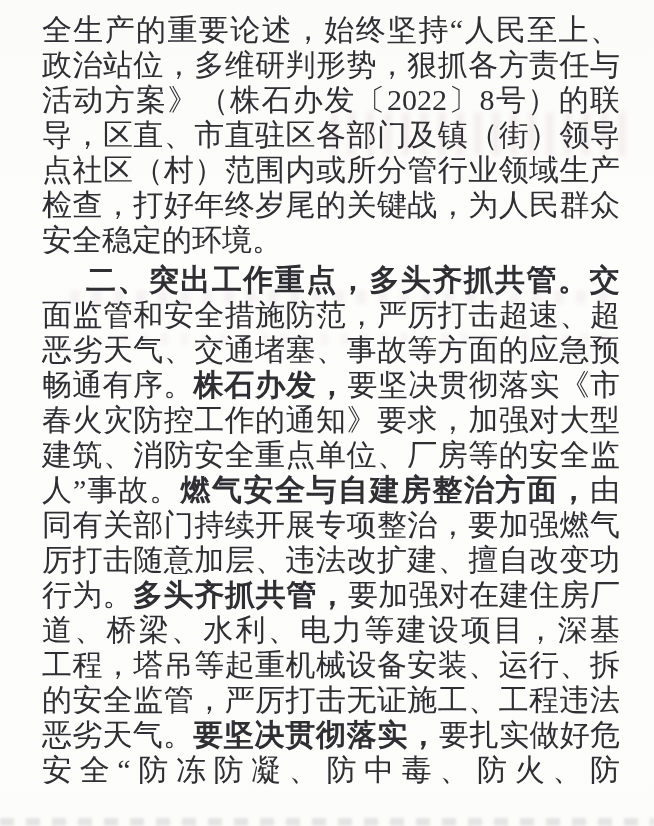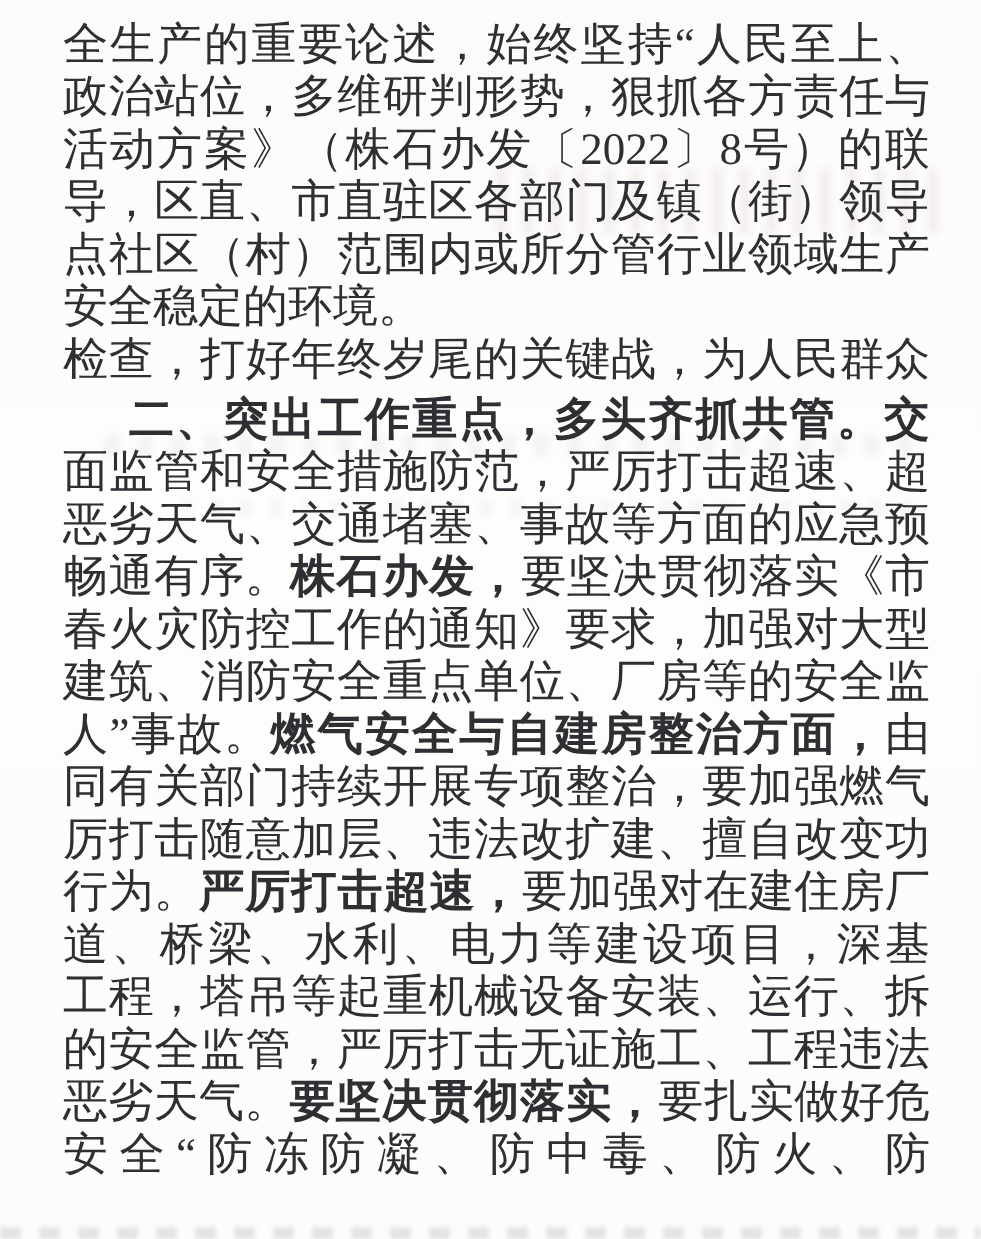--- a/index.html
+++ b/index.html
@@ -84,34 +84,34 @@
   <div class="artifact a2"></div>
   <div class="artifact a4"></div>
   <div class="artifact a3"></div>
   <div class="textblock">
       <div class="para1">
         <div class="line fill"><span class="seg">全生产的重要论述，始终坚持“人民至上、生命至上”。提高</span></div>
         <div class="line fill"><span class="seg">政治站位，多维研判形势，狠抓各方责任与各项措施落实，2023</span></div>
         <div class="line fill"><span class="seg">活动方案》（株石办发〔2022〕8号）的联点分工，所有联点县级领</span></div>
         <div class="line fill"><span class="seg">导，区直、市直驻区各部门及镇（街）领导班子成员到各自联</span></div>
         <div class="line fill"><span class="seg">点社区（村）范围内或所分管行业领域生产经营单位开展带队</span></div>
+        <div class="line fill"><span class="seg">检查，打好年终岁尾的关键战，为人民群众欢度“两节”营造</span></div>
         <div class="line"><span class="seg">安全稳定的环境。</span></div>
-        <div class="line fill"><span class="seg">检查，打好年终岁尾的关键战，为人民群众欢度“两节”营造</span></div>
       </div>
       <div class="para2">
         <div class="line fill indent"><span class="seg bold">二、突出工作重点，多头齐抓共管。</span><span class="seg bold">交通方面，</span><span class="seg">要加强路</span></div>
         <div class="line fill"><span class="seg">面监管和安全措施防范，严厉打击超速、超载、超限，完善对</span></div>
         <div class="line fill"><span class="seg">恶劣天气、交通堵塞、事故等方面的应急预案，确保辖区道路</span></div>
         <div class="line fill"><span class="seg">畅通有序。</span><span class="seg bold">株石办发，</span><span class="seg">要坚决贯彻落实《市安委会关于加强冬</span></div>
         <div class="line fill"><span class="seg">春火灾防控工作的通知》要求，加强对大型商业综合体、高层</span></div>
         <div class="line fill"><span class="seg">建筑、消防安全重点单位、厂房等的安全监管，严防“小火亡</span></div>
         <div class="line fill"><span class="seg">人”事故。</span><span class="seg bold">燃气安全与自建房整治方面，</span><span class="seg">由区住建局牵头，会</span></div>
         <div class="line fill"><span class="seg">同有关部门持续开展专项整治，要加强燃气安全执法检查，严</span></div>
         <div class="line fill"><span class="seg">厉打击随意加层、违法改扩建、擅自改变功能结构布局等违法</span></div>
-        <div class="line fill"><span class="seg">行为。</span><span class="seg bold">严厉打击超速，</span><span class="seg">要加强对在建住房厂房、市政工程、隧</span></div>
+        <div class="line fill"><span class="seg">行为。</span><span class="seg bold">多头齐抓共管，</span><span class="seg">要加强对在建住房厂房、市政工程、隧</span></div>
         <div class="line fill"><span class="seg">道、桥梁、水利、电力等建设项目，深基坑、高大支模等危大</span></div>
         <div class="line fill"><span class="seg">工程，塔吊等起重机械设备安装、运行、拆卸等关键施工环节</span></div>
         <div class="line fill"><span class="seg">的安全监管，严厉打击无证施工、工程违法分包转包和资质挂</span></div>
         <div class="line fill"><span class="seg">恶劣天气。</span><span class="seg bold">要坚决贯彻落实，</span><span class="seg">要扎实做好危险化学品企业冬季</span></div>
         <div class="line fill"><span class="seg">安全“防冻防凝、防中毒、防火、防滑”等“四防”工作，严</span></div>
       </div>
     </div>
 </div>
 
 </body></html>

